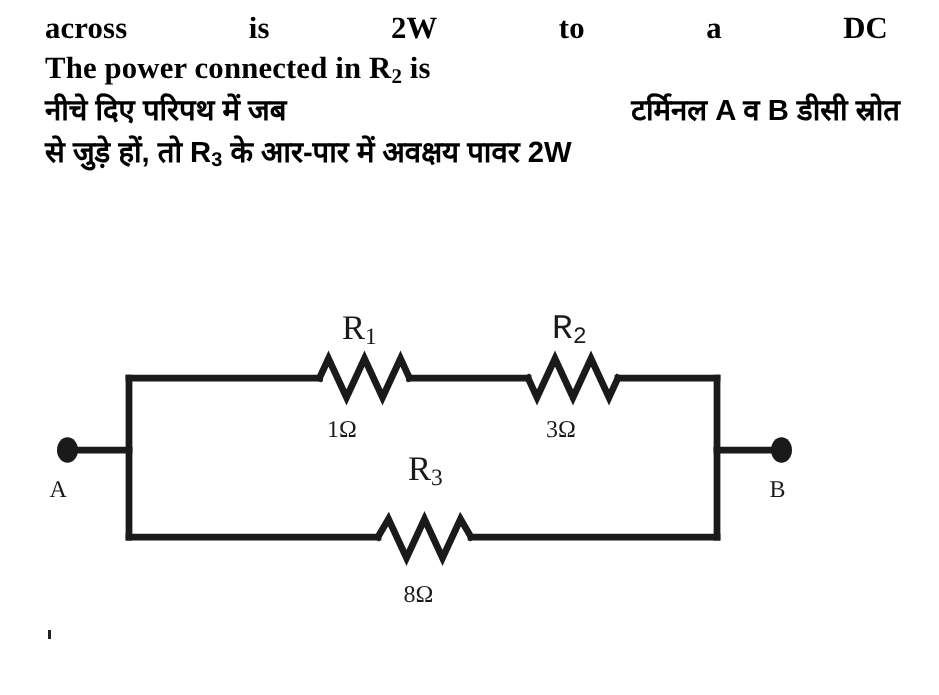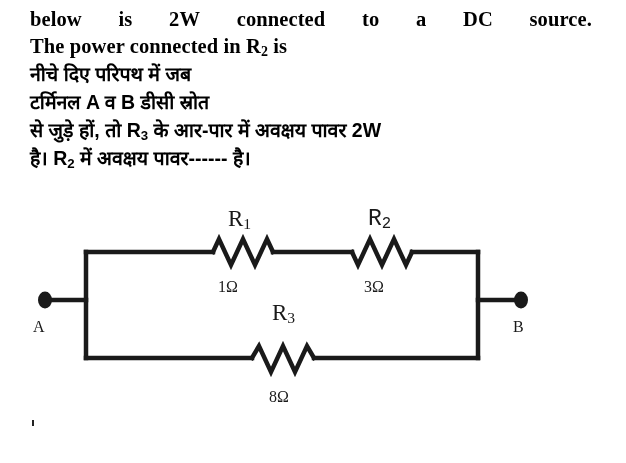--- a/index.html
+++ b/index.html
@@ -41,21 +41,20 @@
     font-family: "Liberation Sans", "DejaVu Sans", sans-serif;
     font-weight: bold;
     font-size: 19.5px;
     line-height: 28px;
     white-space: nowrap;
   }
   .hi-line.justify {
     display: flex;
     justify-content: space-between;
     width: 570px;
-    flex-direction: column;
   }
   sub {
     font-size: 0.68em;
     vertical-align: -0.22em;
     line-height: 0;
   }
 
   
   #circuit {
     position: absolute;
@@ -85,40 +84,37 @@
 </style>
 </head>
 <body>
 
 <div id="page">
 
   <div class="qtext">
 
 
     <div class="en-line justify">
-      <span>below</span>
+      <span>across</span>
       <span>is</span>
       <span>2W</span>
-      <span>connected</span>
       <span>to</span>
       <span>a</span>
       <span>DC</span>
-      <span>source.</span>
     </div>
 
     <div class="en-line"><span>The power connected in R</span><sub>2</sub><span> is</span></div>
 
     <div class="hi-line justify">
       <span>नीचे दिए परिपथ में जब</span>
       <span>टर्मिनल A व B डीसी स्रोत</span>
     </div>
 
     <div class="hi-line"><span>से जुड़े हों, तो R</span><sub>3</sub><span> के आर-पार में अवक्षय पावर 2W</span></div>
 
-    <div class="hi-line"><span>है। R</span><sub>2</sub><span> में अवक्षय पावर------ है।</span></div>
   </div>
 
   <div id="circuit">
 
     <svg width="626" height="263" viewBox="0 0 626 263">
       <g stroke="#1a1a1a" stroke-width="4.5" fill="none" stroke-linecap="square" stroke-linejoin="miter">
 
         <path d="M86,52 L86,158"></path>
 
         <path d="M478,52 L478,158"></path>

